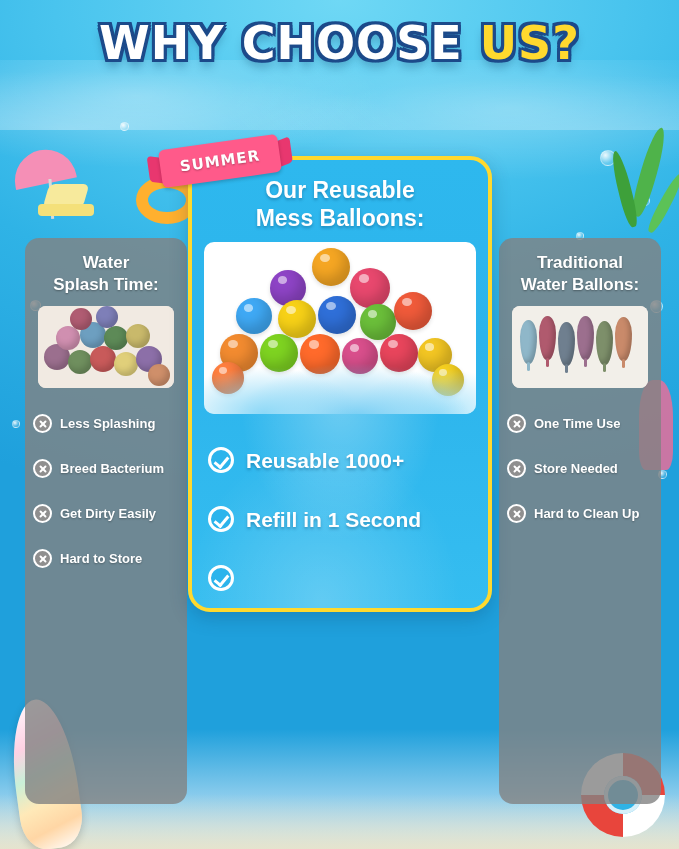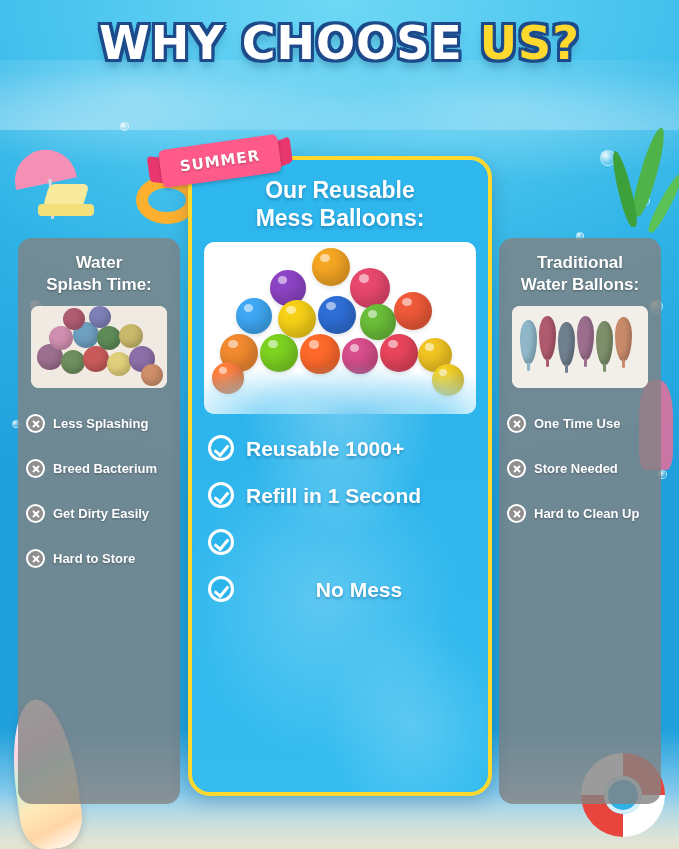--- a/index.html
+++ b/index.html
@@ -70,21 +70,21 @@
   
   .cols {
     position: absolute; top: 156px; left: 0; width: 100%; height: 660px;
   }
   .side-col {
     position: absolute; top: 82px;
     width: 162px; height: 566px;
     background: rgba(130,130,130,.80);
     border-radius: 14px;
   }
-  .side-col.left { left: 18px; }
+  .side-col.left { left: 25px; }
   .side-col.right { right: 18px; }
   .side-head {
     text-align: center; color: #fff; font-weight: 800;
     font-size: 17px; line-height: 22px; margin-top: 14px;
     text-shadow: 0 1px 2px rgba(0,0,0,.35);
   }
   .thumb {
     margin: 10px auto 0; width: 136px; height: 82px;
     border-radius: 8px; overflow: hidden; position: relative;
     background: #efe7df;
@@ -124,21 +124,21 @@
     content: ""; position: absolute; left: 50%; top: 50%;
     width: 9px; height: 2px; background: #fff; border-radius: 1px;
     transform-origin: center;
   }
   .x-icon::before { transform: translate(-50%,-50%) rotate(45deg); }
   .x-icon::after  { transform: translate(-50%,-50%) rotate(-45deg); }
 
   
   .center-card {
     position: absolute; left: 188px; top: 0;
-    width: 304px; height: 640px;
+    width: 304px; height: 456px;
     background: linear-gradient(to bottom, #2eb8ee 0%, #2cb4ec 40%, #35bdf0 100%);
     border: 4px solid #ffd92e;
     border-radius: 22px;
     box-shadow: 0 6px 18px rgba(10,60,100,.25);
     overflow: hidden;
   }
   .center-splash {
     position: absolute; left: -10%; top: 140px; width: 120%; height: 500px;
     background:
       radial-gradient(ellipse 40% 40% at 50% 20%, rgba(255,255,255,.30), rgba(255,255,255,0) 70%),
@@ -169,21 +169,21 @@
   .hero .splash {
     position: absolute; left: 0; bottom: -6px; width: 100%; height: 66px;
     background:
       radial-gradient(ellipse 50% 100% at 22% 90%, #8fd9f7 0%, rgba(143,217,247,0) 70%),
       radial-gradient(ellipse 60% 120% at 55% 100%, #6fcbf3 0%, rgba(111,203,243,0) 72%),
       radial-gradient(ellipse 45% 100% at 86% 92%, #a5e2fa 0%, rgba(165,226,250,0) 70%);
   }
 
   .check-row {
     position: relative; display: flex; align-items: center; gap: 12px;
-    padding: 0 16px; margin-top: 21px; color: #fff;
+    padding: 0 16px; margin-top: 33px; color: #fff;
   }
   .check-row .label {
     font-size: 21px; font-weight: 800; line-height: 25px;
     text-shadow: 0 2px 3px rgba(10,60,100,.35);
   }
   .c-icon {
     flex: 0 0 auto; width: 26px; height: 26px; border-radius: 50%;
     background: #2cb4ec; border: 3px solid #ffffff; position: relative;
   }
   .c-icon::after {

